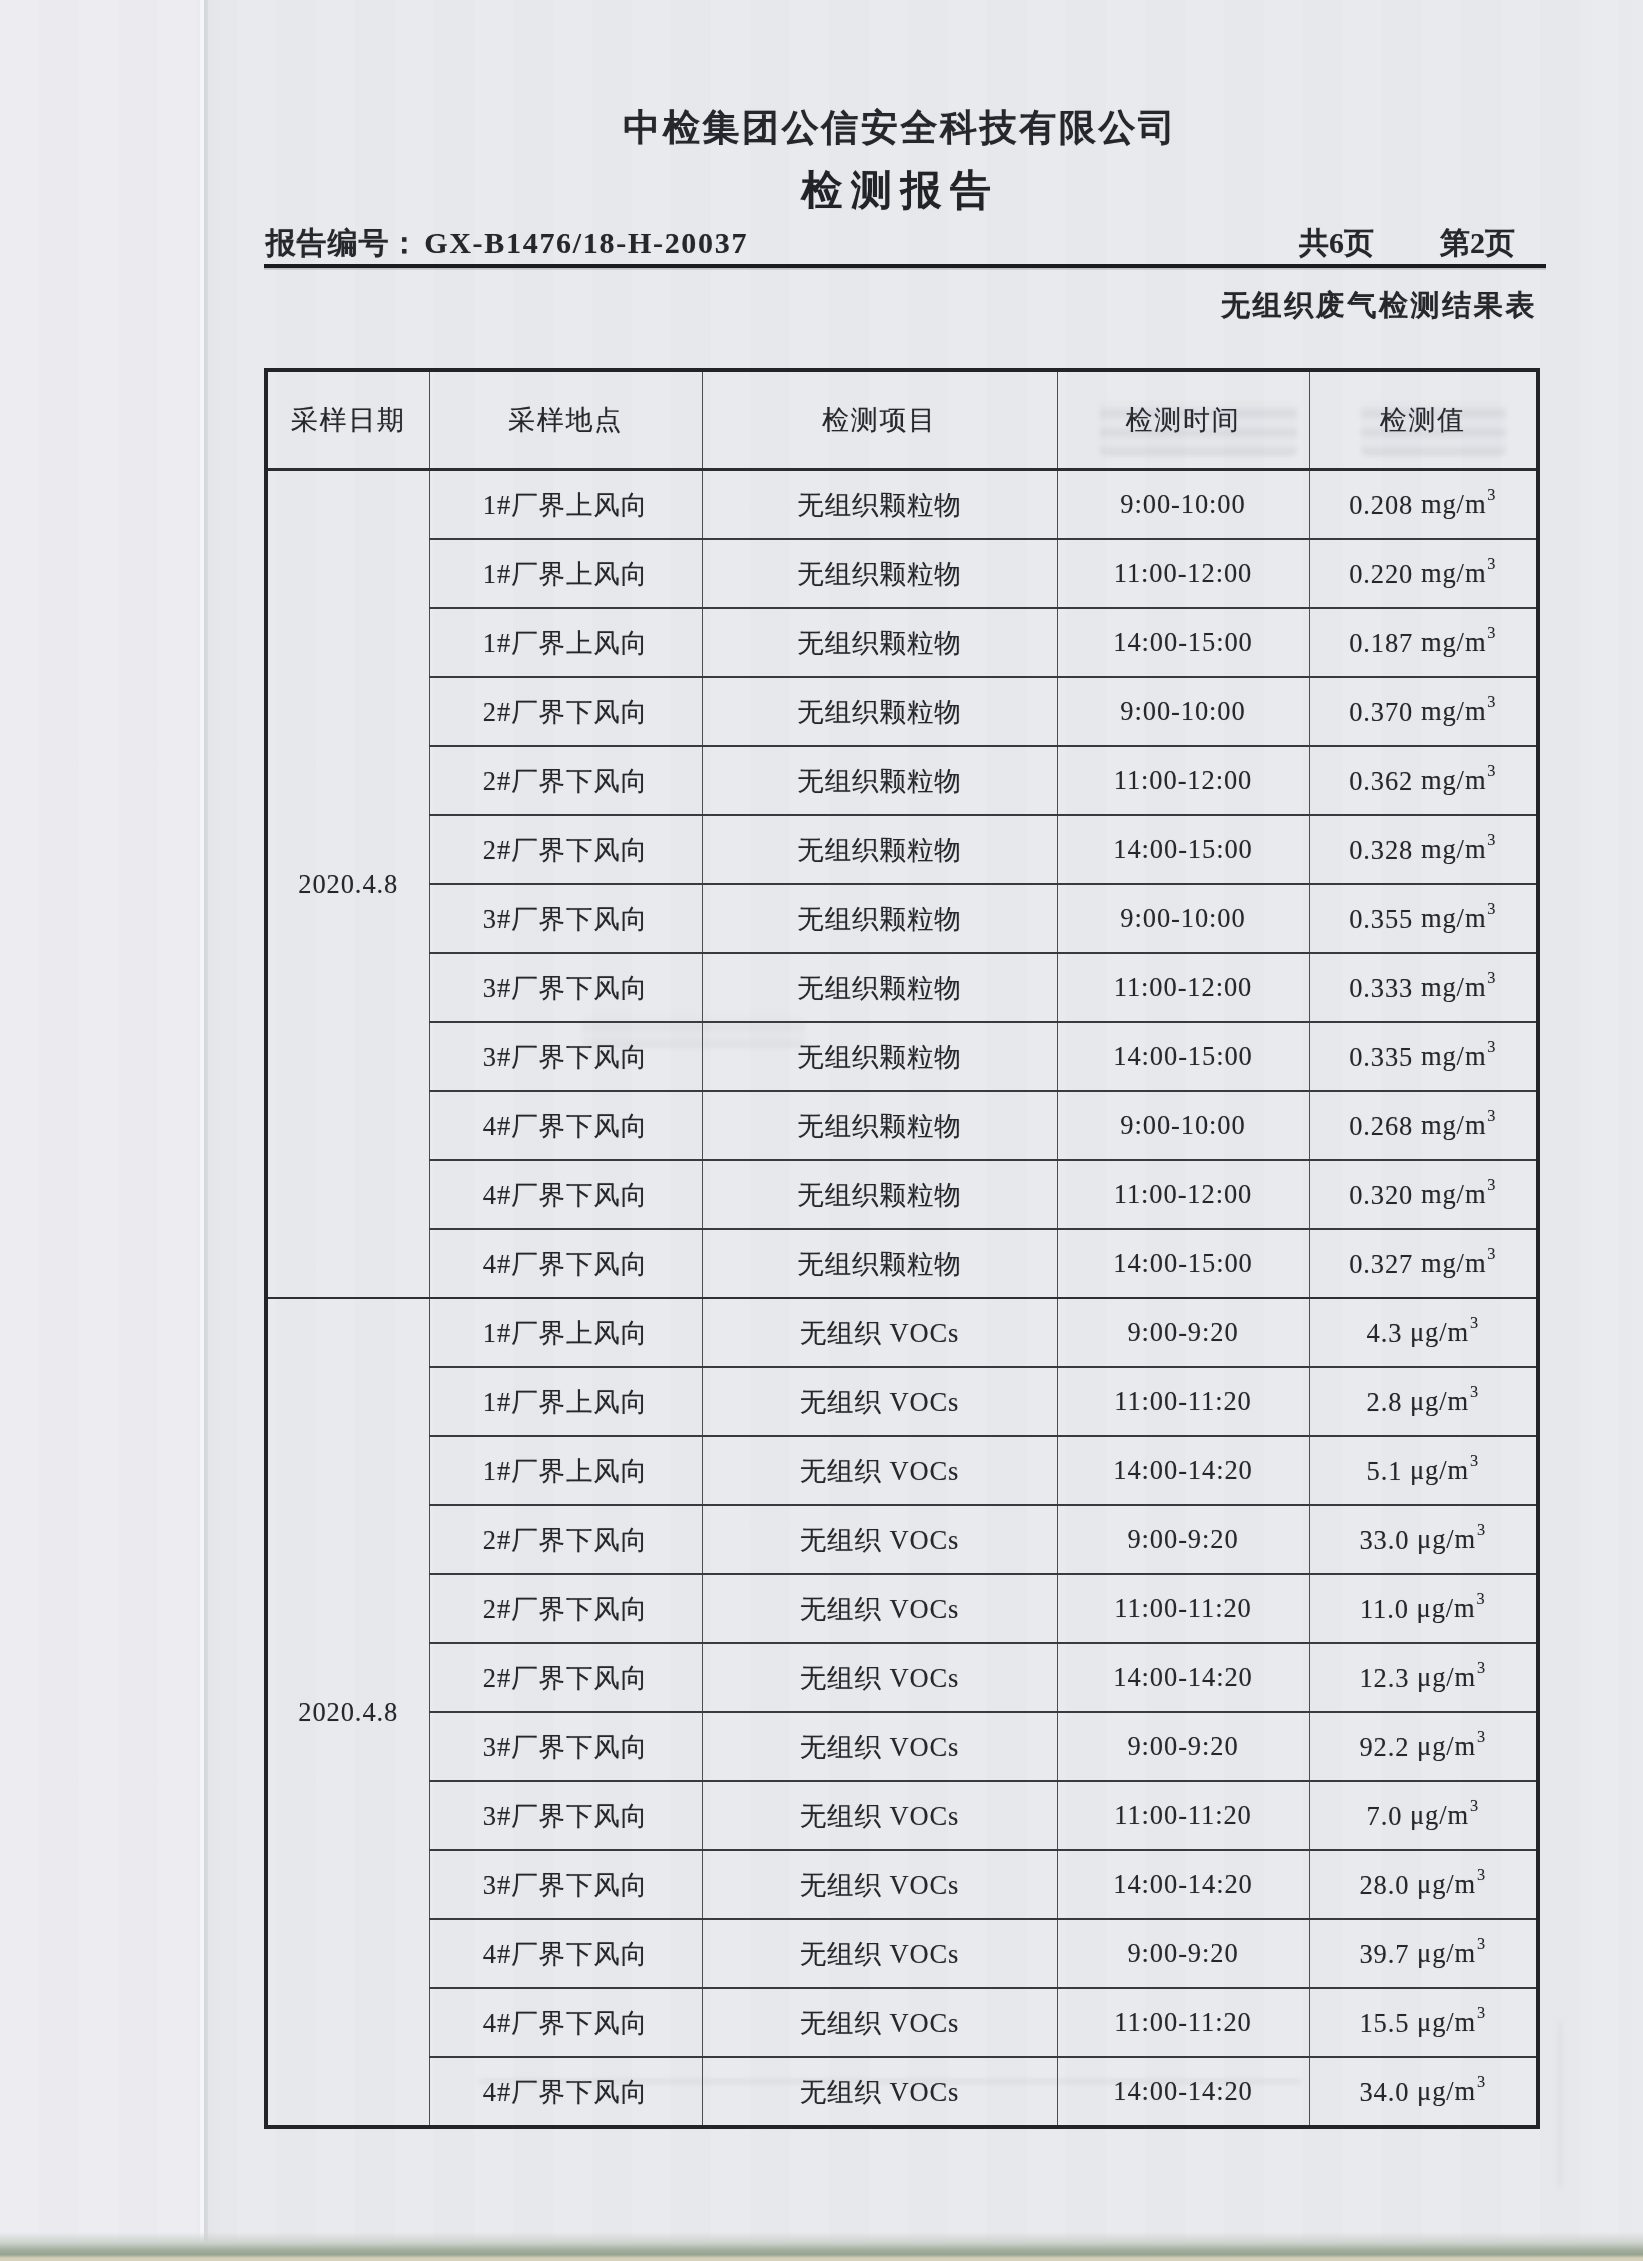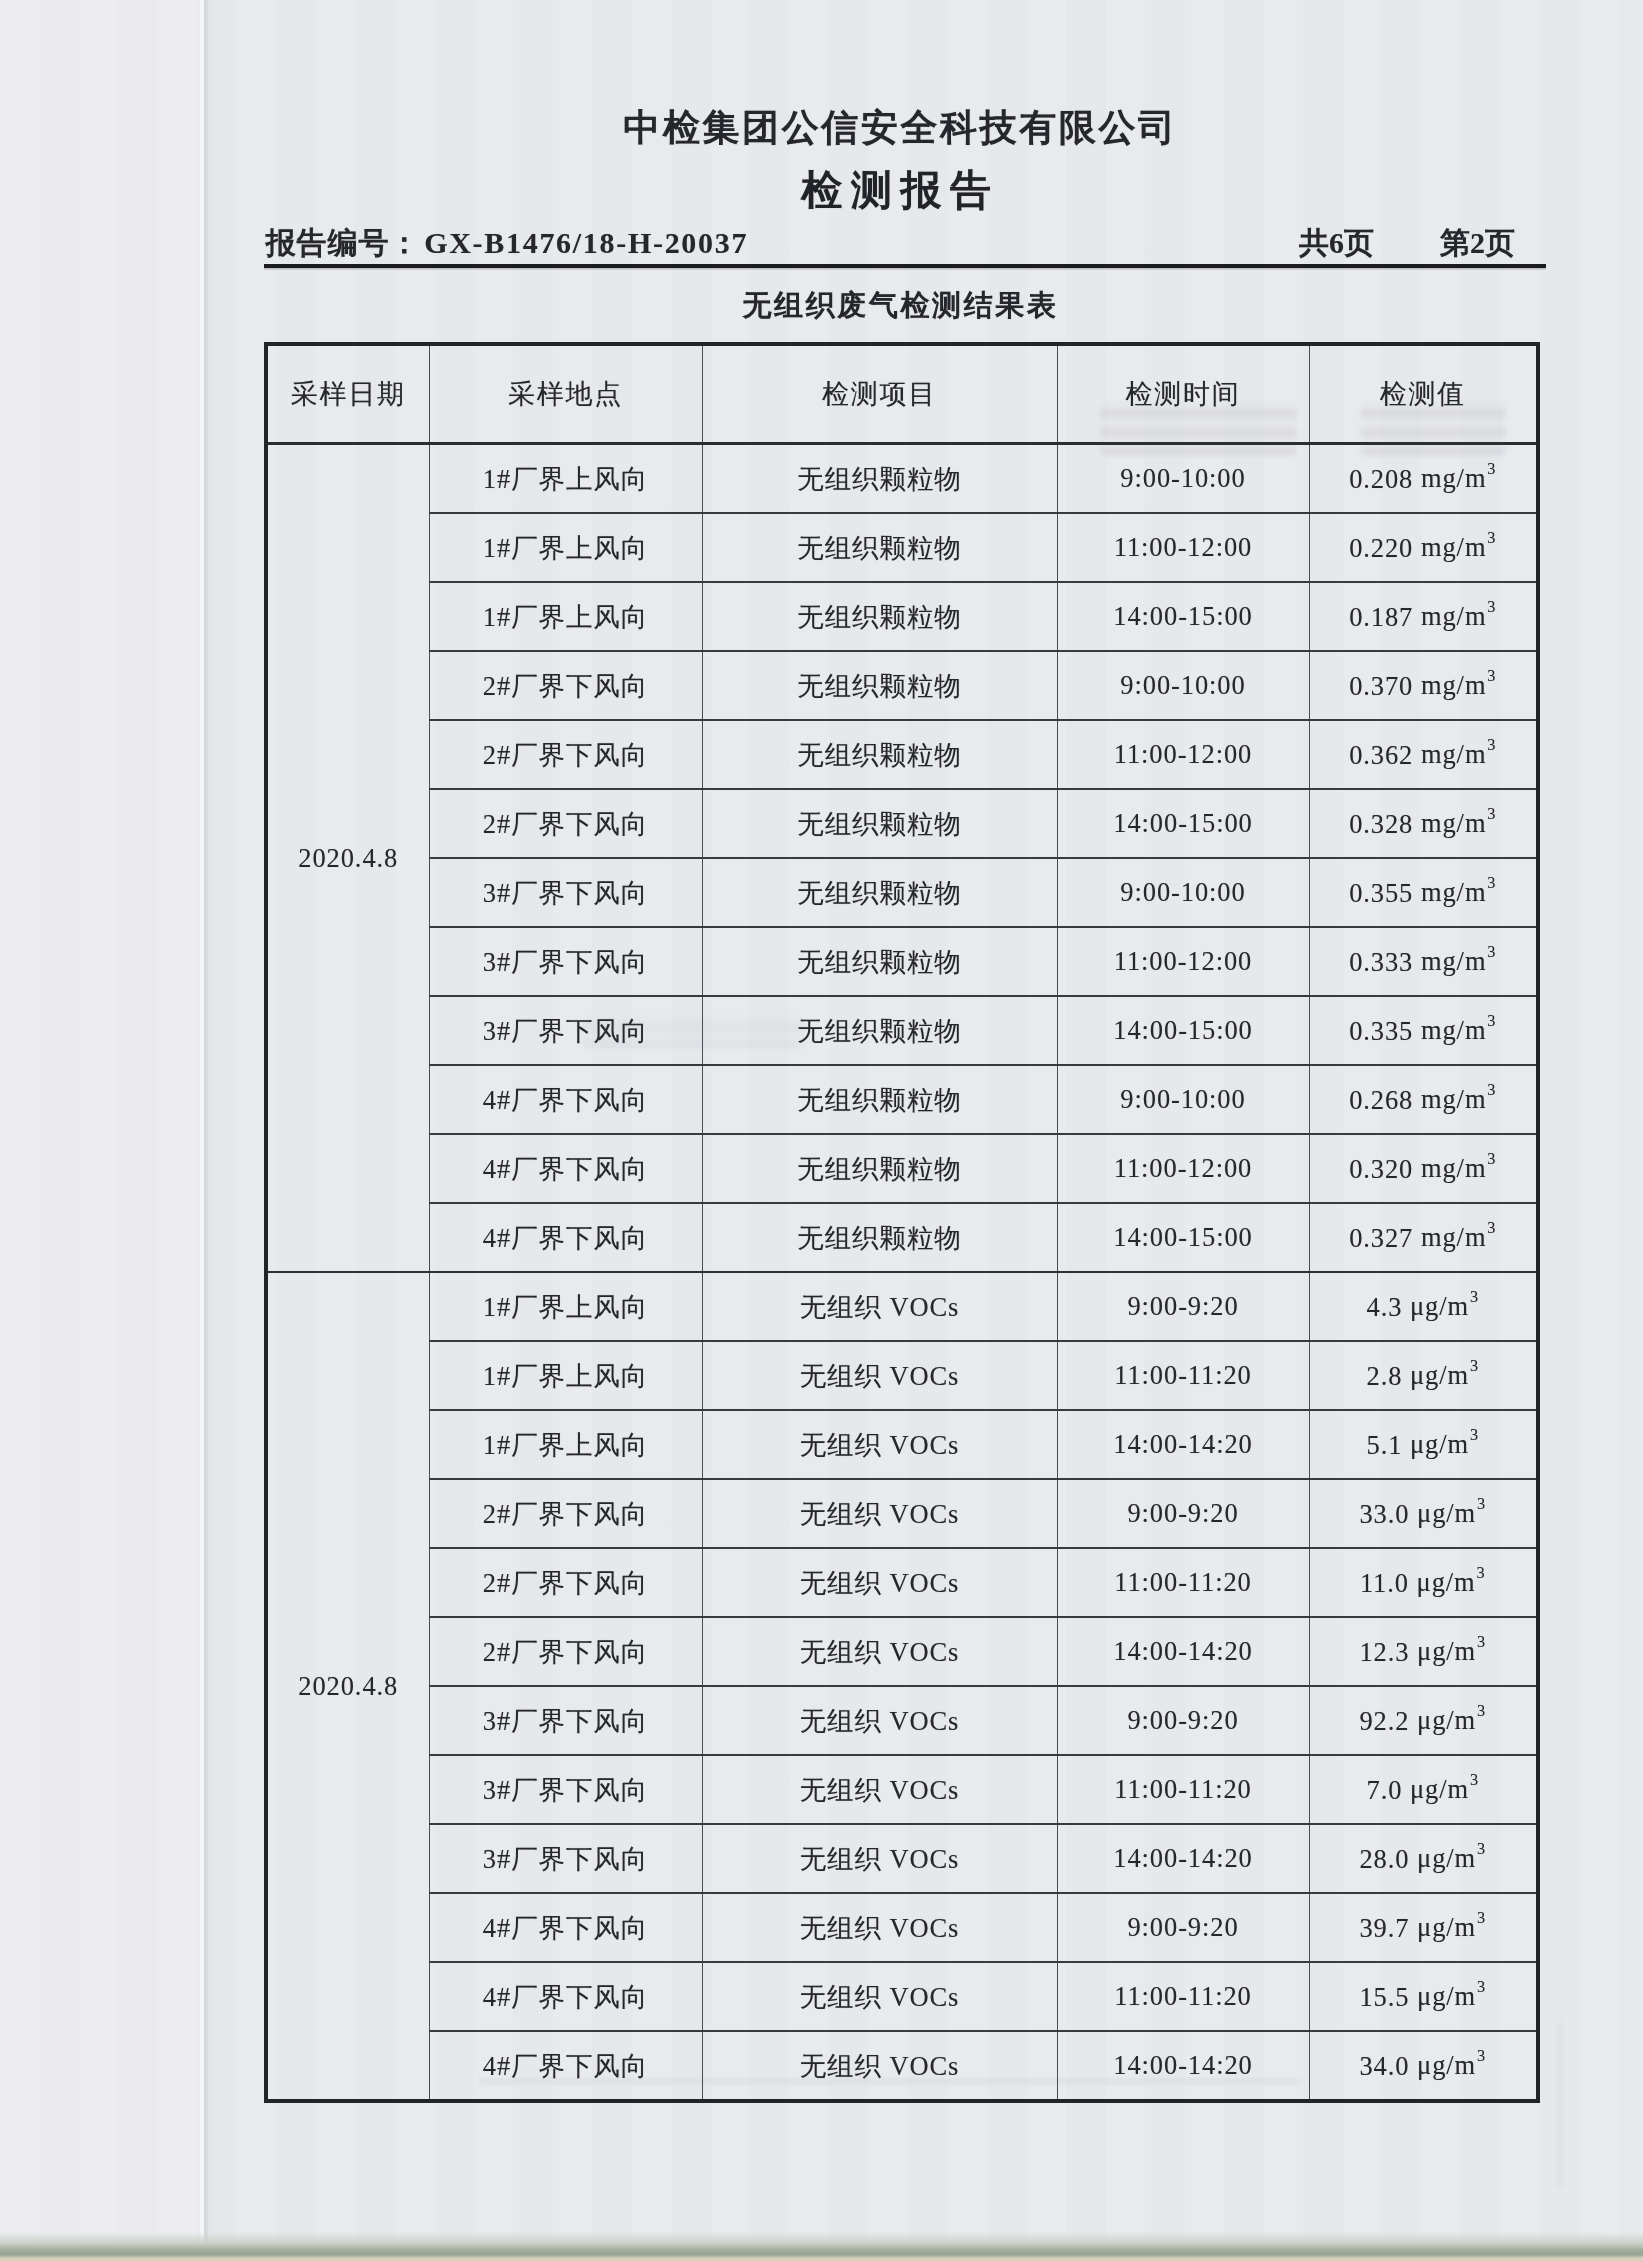--- a/index.html
+++ b/index.html
@@ -50,25 +50,25 @@
   .report-line .rn{position:absolute;left:1.7px;top:0;letter-spacing:0.9px;}
   .report-line .rn .num{margin-left:4px;letter-spacing:1.7px;}
   .report-line .pages{position:absolute;right:31px;top:0;}
   .report-line .pages .cur{margin-left:66px;}
   .rule{
     position:absolute;top:264px;left:0;width:1282px;height:4.3px;
     background:#1b1c20;box-shadow:0 1.7px 0 rgba(70,72,80,.25);
   }
   .tbl-title{
     position:absolute;top:286px;left:0;width:100%;
-    text-align:center;font-size:29px;font-weight:700;letter-spacing:2.6px;
+    text-align:right;font-size:29px;font-weight:700;letter-spacing:2.6px;
     color:#26272c;text-shadow:0 0 0.9px rgba(40,42,48,.35);
   }
   table.results{
-    position:absolute;top:342px;left:0;
+    position:absolute;top:368px;left:0;
     width:1273px;border-collapse:collapse;table-layout:fixed;
     border:4.3px solid #232428;
     background:transparent;
     color:#26272c;
   }
   table.results th{
     height:94px;font-size:27px;font-weight:400;letter-spacing:1.7px;
     border-left:1.7px solid #4b4c52;border-right:1.7px solid #4b4c52;
     border-bottom:3.4px solid #2c2d31;
     text-align:center;vertical-align:middle;

